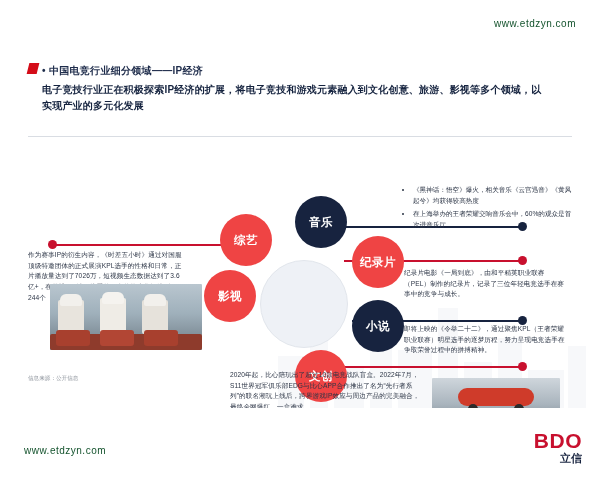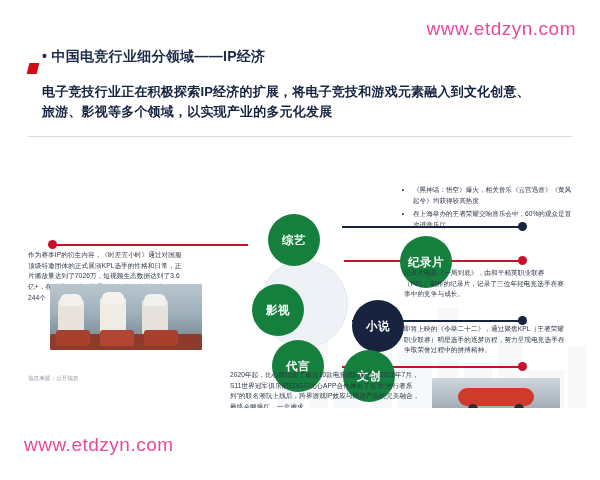--- a/index.html
+++ b/index.html
@@ -16,22 +16,22 @@
   }
   .page {
     position: absolute;
     left: 0; top: 0;
     width: 600px; height: 480px;
     background: #ffffff;
   }
   
   .wm {
     position: absolute;
-    color: #ec4899;
-    font-size: 19px;
+    color: #14532d;
+    font-size: 10px;
     letter-spacing: 0.5px;
     font-family: "Liberation Sans", sans-serif;
     user-select: none;
   }
   .wm-top { right: 24px; top: 18px; }
   .wm-bottom { left: 24px; bottom: 24px; }
 
   
   .slide {
     position: absolute;
@@ -48,38 +48,38 @@
     opacity: 0.16;
   }
   .cityscape div {
     position: absolute;
     bottom: 0;
     background: #cfd8e3;
   }
 
   .kicker {
     position: absolute;
-    left: 30px; top: 0;
-    font-size: 14px;
+    left: 30px; top: 16px;
+    font-size: 10px;
     color: #1d2b4a;
     font-weight: bold;
     letter-spacing: 0.3px;
   }
   .kicker-bar {
     position: absolute;
     left: 16px; top: 15px;
     width: 10px; height: 11px;
     background: #d40c18;
     transform: skewX(-14deg);
   }
   .headline {
     position: absolute;
     left: 30px; top: 34px;
     width: 500px;
-    font-size: 13px;
+    font-size: 10px;
     line-height: 1.55;
     color: #15233f;
     font-weight: bold;
     letter-spacing: 0.2px;
   }
   .hr {
     position: absolute;
     left: 16px; top: 88px;
     width: 544px;
     height: 1px;
@@ -114,21 +114,21 @@
     position: absolute;
     border-radius: 50%;
     display: flex;
     align-items: center;
     justify-content: center;
     color: #ffffff;
     font-weight: bold;
     font-size: 11.5px;
     letter-spacing: 0.5px;
   }
-  .node-red { background: #15803d; margin-left: 48px; }
+  .node-red { background: #ef4444; }
   .node-navy { background: #17233f; }
 
   
   .dot {
     position: absolute;
     width: 9px; height: 9px;
     border-radius: 50%;
   }
   .dot-red { background: #c8102e; }
   .dot-navy { background: #17233f; }
@@ -244,24 +244,24 @@
 
     <div class="line line-navy" style="left:340px; top:272px; width:170px;"></div>
     <div class="dot dot-navy" style="left:506px; top:268px;"></div>
 
     <div class="line line-red" style="left:330px; top:318px; width:180px;"></div>
     <div class="dot dot-red" style="left:506px; top:314px;"></div>
 
     <div class="hub"></div>
 
     <div class="node node-red" style="left:208px; top:166px; width:52px; height:52px;">综艺</div>
+    <div class="node node-navy" style="left:283px; top:148px; width:52px; height:52px;">音乐</div>
     <div class="node node-red" style="left:340px; top:188px; width:52px; height:52px;font-family:Liberation Serif, serif;">纪录片</div>
-    <div class="node node-red" style="left:192px; top:236px; width:52px; height:52px;">影视</div>
+    <div class="node node-red" style="left:192px; top:222px; width:52px; height:52px;">影视</div>
     <div class="node node-navy" style="left:340px; top:252px; width:52px; height:52px;text-align:right;">小说</div>
-    <div class="node node-red" style="left:212px; top:292px; width:52px; height:52px;">代言</div>
     <div class="node node-red" style="left:283px; top:302px; width:52px; height:52px;">文创</div>
 
     <div class="txt" style="left:16px; top:202px; width:158px;">作为赛事IP的衍生内容，《时差五小时》通过对国服顶级特邀团体的正式展演KPL选手的性格和日常，正片播放量达到了7026万，短视频生态数据达到了3.6亿+，在微博、B站、快手等平台的热度数据达到了244个</div>
 
     <div class="photo photo-1">
       <div class="ph-rider" style="left:8px; top:16px; width:26px; height:34px; background:#e8e4dd;"></div>
       <div class="ph-rider" style="left:10px; top:10px; width:22px; height:12px; background:#f2f0ec; border-radius:6px 6px 2px 2px;"></div>
       <div class="ph-rider" style="left:50px; top:14px; width:26px; height:36px; background:#efece6;"></div>
       <div class="ph-rider" style="left:52px; top:8px; width:22px; height:12px; background:#f5f3ef; border-radius:6px 6px 2px 2px;"></div>
       <div class="ph-rider" style="left:92px; top:16px; width:26px; height:34px; background:#e6e2db;"></div>
@@ -286,14 +286,18 @@
     <div class="photo photo-2">
       <div class="ph-rider" style="left:26px; top:10px; width:76px; height:18px; background:#cf3b2a; border-radius:9px;"></div>
       <div class="ph-rider" style="left:36px; top:26px; width:10px; height:10px; background:#2b2b2b; border-radius:50%;"></div>
       <div class="ph-rider" style="left:82px; top:26px; width:10px; height:10px; background:#2b2b2b; border-radius:50%;"></div>
     </div>
 
     <div class="src">信息来源：公开信息</div>
 
   </div>
 
+  <div class="brand">
+    <div class="brand-bdo">BDO</div>
+    <div class="brand-cn">立信</div>
+  </div>
 
 </div>
 
 </body></html>

